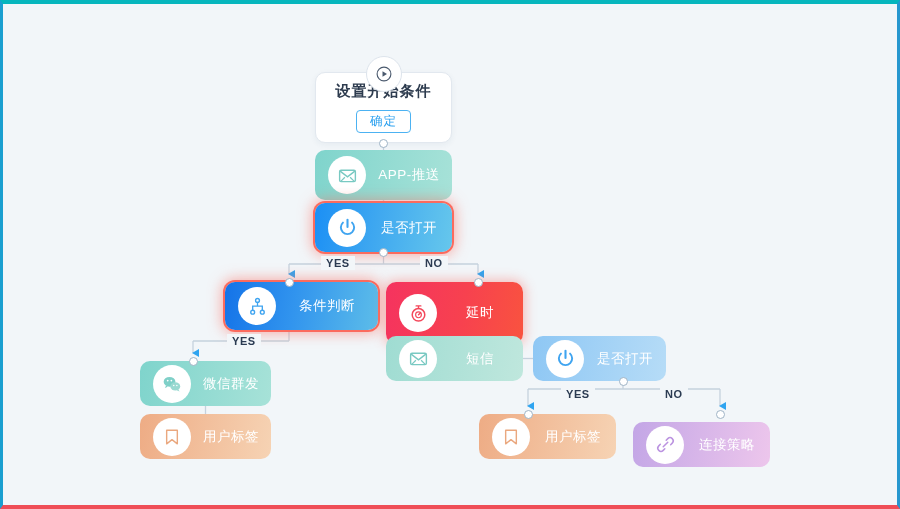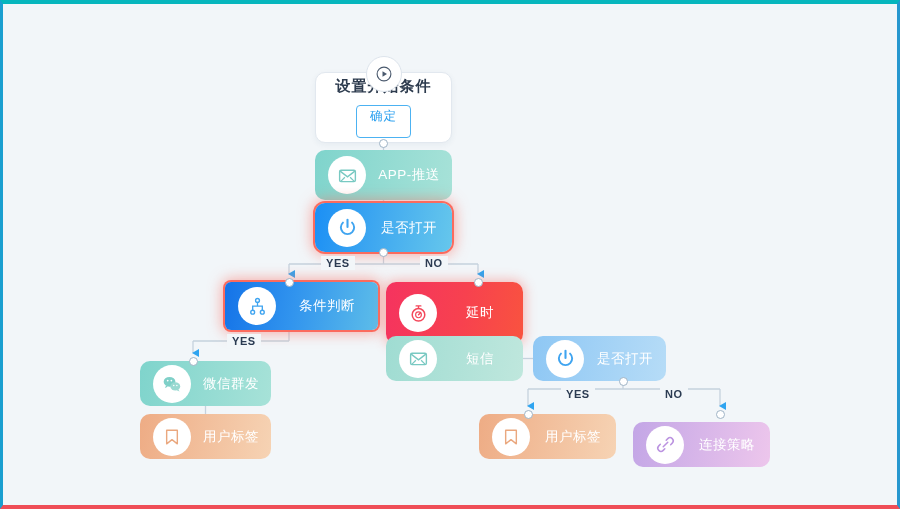--- a/index.html
+++ b/index.html
@@ -88,21 +88,20 @@
   
   .n-teal     { background: linear-gradient(100deg, #7fd4cc 0%, #a7e2d8 100%); }
   .n-teal2    { background: linear-gradient(100deg, #9fdcd2 0%, #bfe7dd 100%); font-family: Liberation Mono, monospace; }
   .n-bluehot  {
     background: linear-gradient(100deg, #1b8ff5 0%, #3fa8f0 45%, #66c7ec 100%);
     box-shadow: 0 0 0 2px #fb6b5e, 0 0 14px 3px rgba(251,107,94,0.55);
   }
   .n-bluehot2 {
     background: linear-gradient(100deg, #1473e8 0%, #3194ee 45%, #5dbde9 100%);
     box-shadow: 0 0 0 2px #fb6b5e, 0 0 14px 3px rgba(251,107,94,0.55);
-    border-radius: 6px;
   }
   .n-red      {
     background: linear-gradient(100deg, #f5335f 0%, #f7414f 55%, #f9533f 100%);
     box-shadow: 0 0 12px 2px rgba(249,110,102,0.45);
   }
   .n-bluesoft { background: linear-gradient(100deg, #8ec7f4 0%, #b6dcf7 100%); }
   .n-orange   { background: linear-gradient(100deg, #eeac85 0%, #f6d3b4 100%); }
   .n-purple   { background: linear-gradient(100deg, #c3a6e6 0%, #edc6ec 100%); margin-top: 8px; }
 
   
@@ -124,21 +123,21 @@
     color: #2d3b4e;
     letter-spacing: 1px;
     margin-bottom: 9px;
   }
   #start-confirm-button {
     font-size: 12.5px;
     color: #2aa0ef;
     border: 1px solid #4cb2f2;
     border-radius: 4px;
     background: #ffffff;
-    padding: 2px 13px 12px 13px;
+    padding: 2px 13px 2px 13px;
     letter-spacing: 1px;
     cursor: pointer;
   }
   #start-play-badge {
     position: absolute;
     width: 34px;
     height: 34px;
     border-radius: 50%;
     background: #ffffff;
     border: 1px solid #dde4ec;

